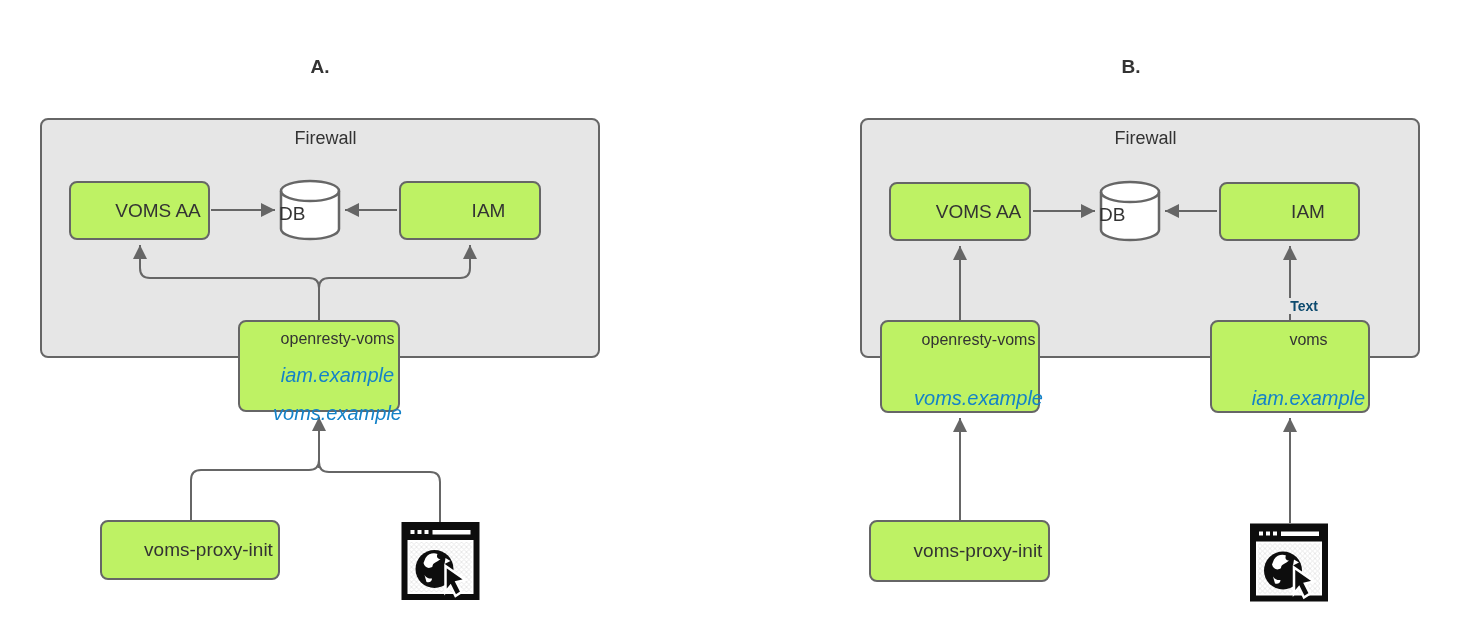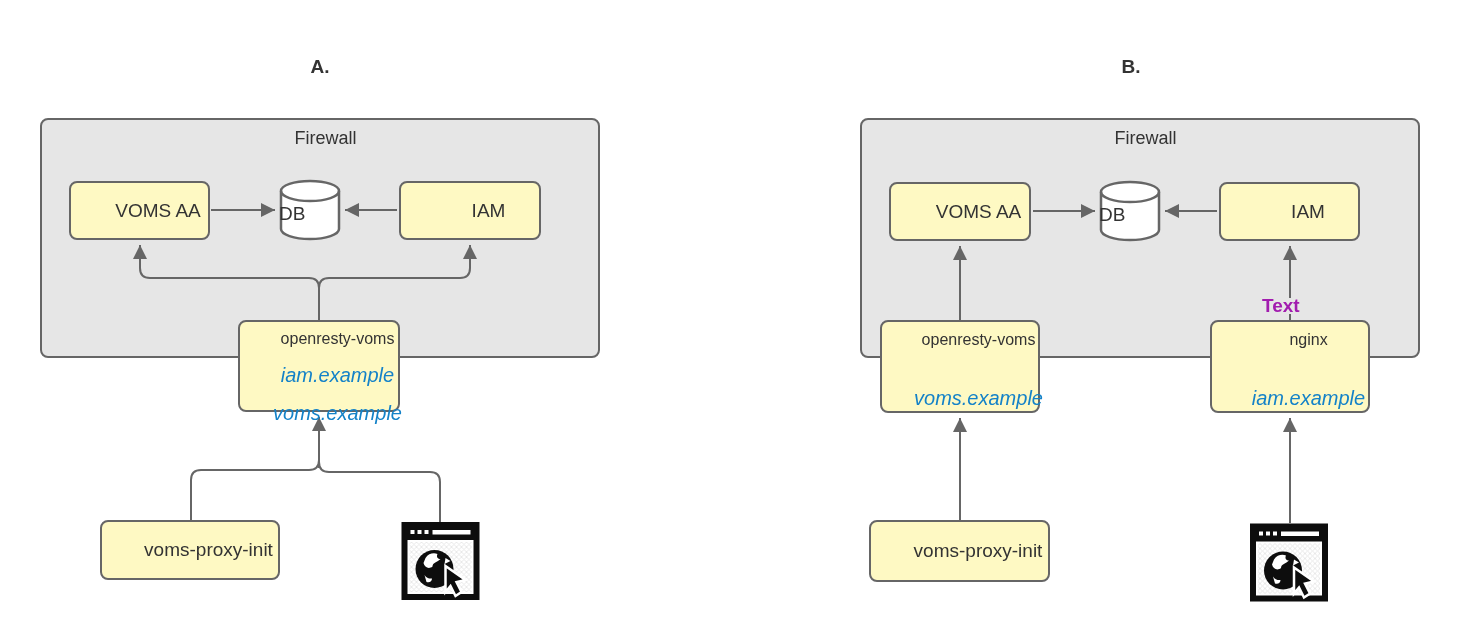--- a/index.html
+++ b/index.html
@@ -19,41 +19,41 @@
     color:var(--c-text);z-index:1;
   }
   .firewall{
     position:absolute;width:560px;height:240px;background:var(--c-firewall_fill);
     border:2px solid var(--c-stroke);border-radius:8px;box-sizing:border-box;z-index:0;
   }
   .firewall-label{
     position:absolute;top:8px;left:0;right:0;text-align:center;font-size:18px;color:var(--c-text);padding-left:11px;
   }
   .node{
-    position:absolute;background:#fef9c3;border:2px solid var(--c-stroke);border-radius:8px;
+    position:absolute;background:#bef264;border:2px solid var(--c-stroke);border-radius:8px;
     box-sizing:border-box;display:flex;align-items:center;justify-content:center;
     font-size:19px;color:var(--c-text);z-index:3;padding-left:37px;
   }
   .node.multi{
     flex-direction:column;justify-content:flex-start;align-items:center;gap:14px;
   }
   .node-line1{font-size:16px;color:var(--c-text);line-height:20px;}
   .domain{font-size:20px;font-style:italic;color:var(--c-blue);line-height:24px;}
   .wires{position:absolute;left:0;top:0;z-index:2;}
   .wire{fill:none;stroke:var(--c-stroke);stroke-width:2;}
   .arrowhead{fill:var(--c-stroke);}
   .cyl-wrap{position:absolute;z-index:3;}
   .cyl-shape{stroke:var(--c-stroke);stroke-width:2.5;fill:#fff;}
   .cyl-arc{stroke:var(--c-stroke);stroke-width:2.5;fill:none;}
   .cyl-label{
     position:absolute;left:0;right:0;top:24px;text-align:left;font-size:19px;color:var(--c-text);
   }
   .edge-label{
-    position:absolute;width:56px;text-align:left;background:var(--c-firewall_fill);
-    font-size:19px;font-weight:bold;color:#a21caf;z-index:4;line-height:16px;
+    position:absolute;width:56px;text-align:right;background:var(--c-firewall_fill);
+    font-size:14px;font-weight:bold;color:#0c4a6e;z-index:4;line-height:16px;
   }
   .browser-icon{position:absolute;z-index:3;}
   .ic-black{fill:var(--c-icon_black);}
 </style>
 </head>
 <body>
 
 <div class="canvas">
 
   <svg class="wires" width="1460" height="642">
@@ -157,21 +157,21 @@
   </div>
 
   <div class="edge-label" style="left:1262px;top:298px;">Text</div>
 
   <div class="node multi" style="left:880px;top:320px;width:160px;height:93px;padding-top:8px;">
     <div class="node-line1">openresty-voms</div>
     <div class="domain" style="margin-top:22px;">voms.example</div>
   </div>
 
   <div class="node multi" style="left:1210px;top:320px;width:160px;height:93px;padding-top:8px;">
-    <div class="node-line1">nginx</div>
+    <div class="node-line1">voms</div>
     <div class="domain" style="margin-top:22px;">iam.example</div>
   </div>
 
   <div class="node" style="left:869px;top:520px;width:181px;height:62px;">
     <span>voms-proxy-init</span>
   </div>
 
   <div class="browser-icon" style="left:1250px;top:523px;">
     <svg width="78" height="79" viewBox="0 0 78 78">
       <defs>

